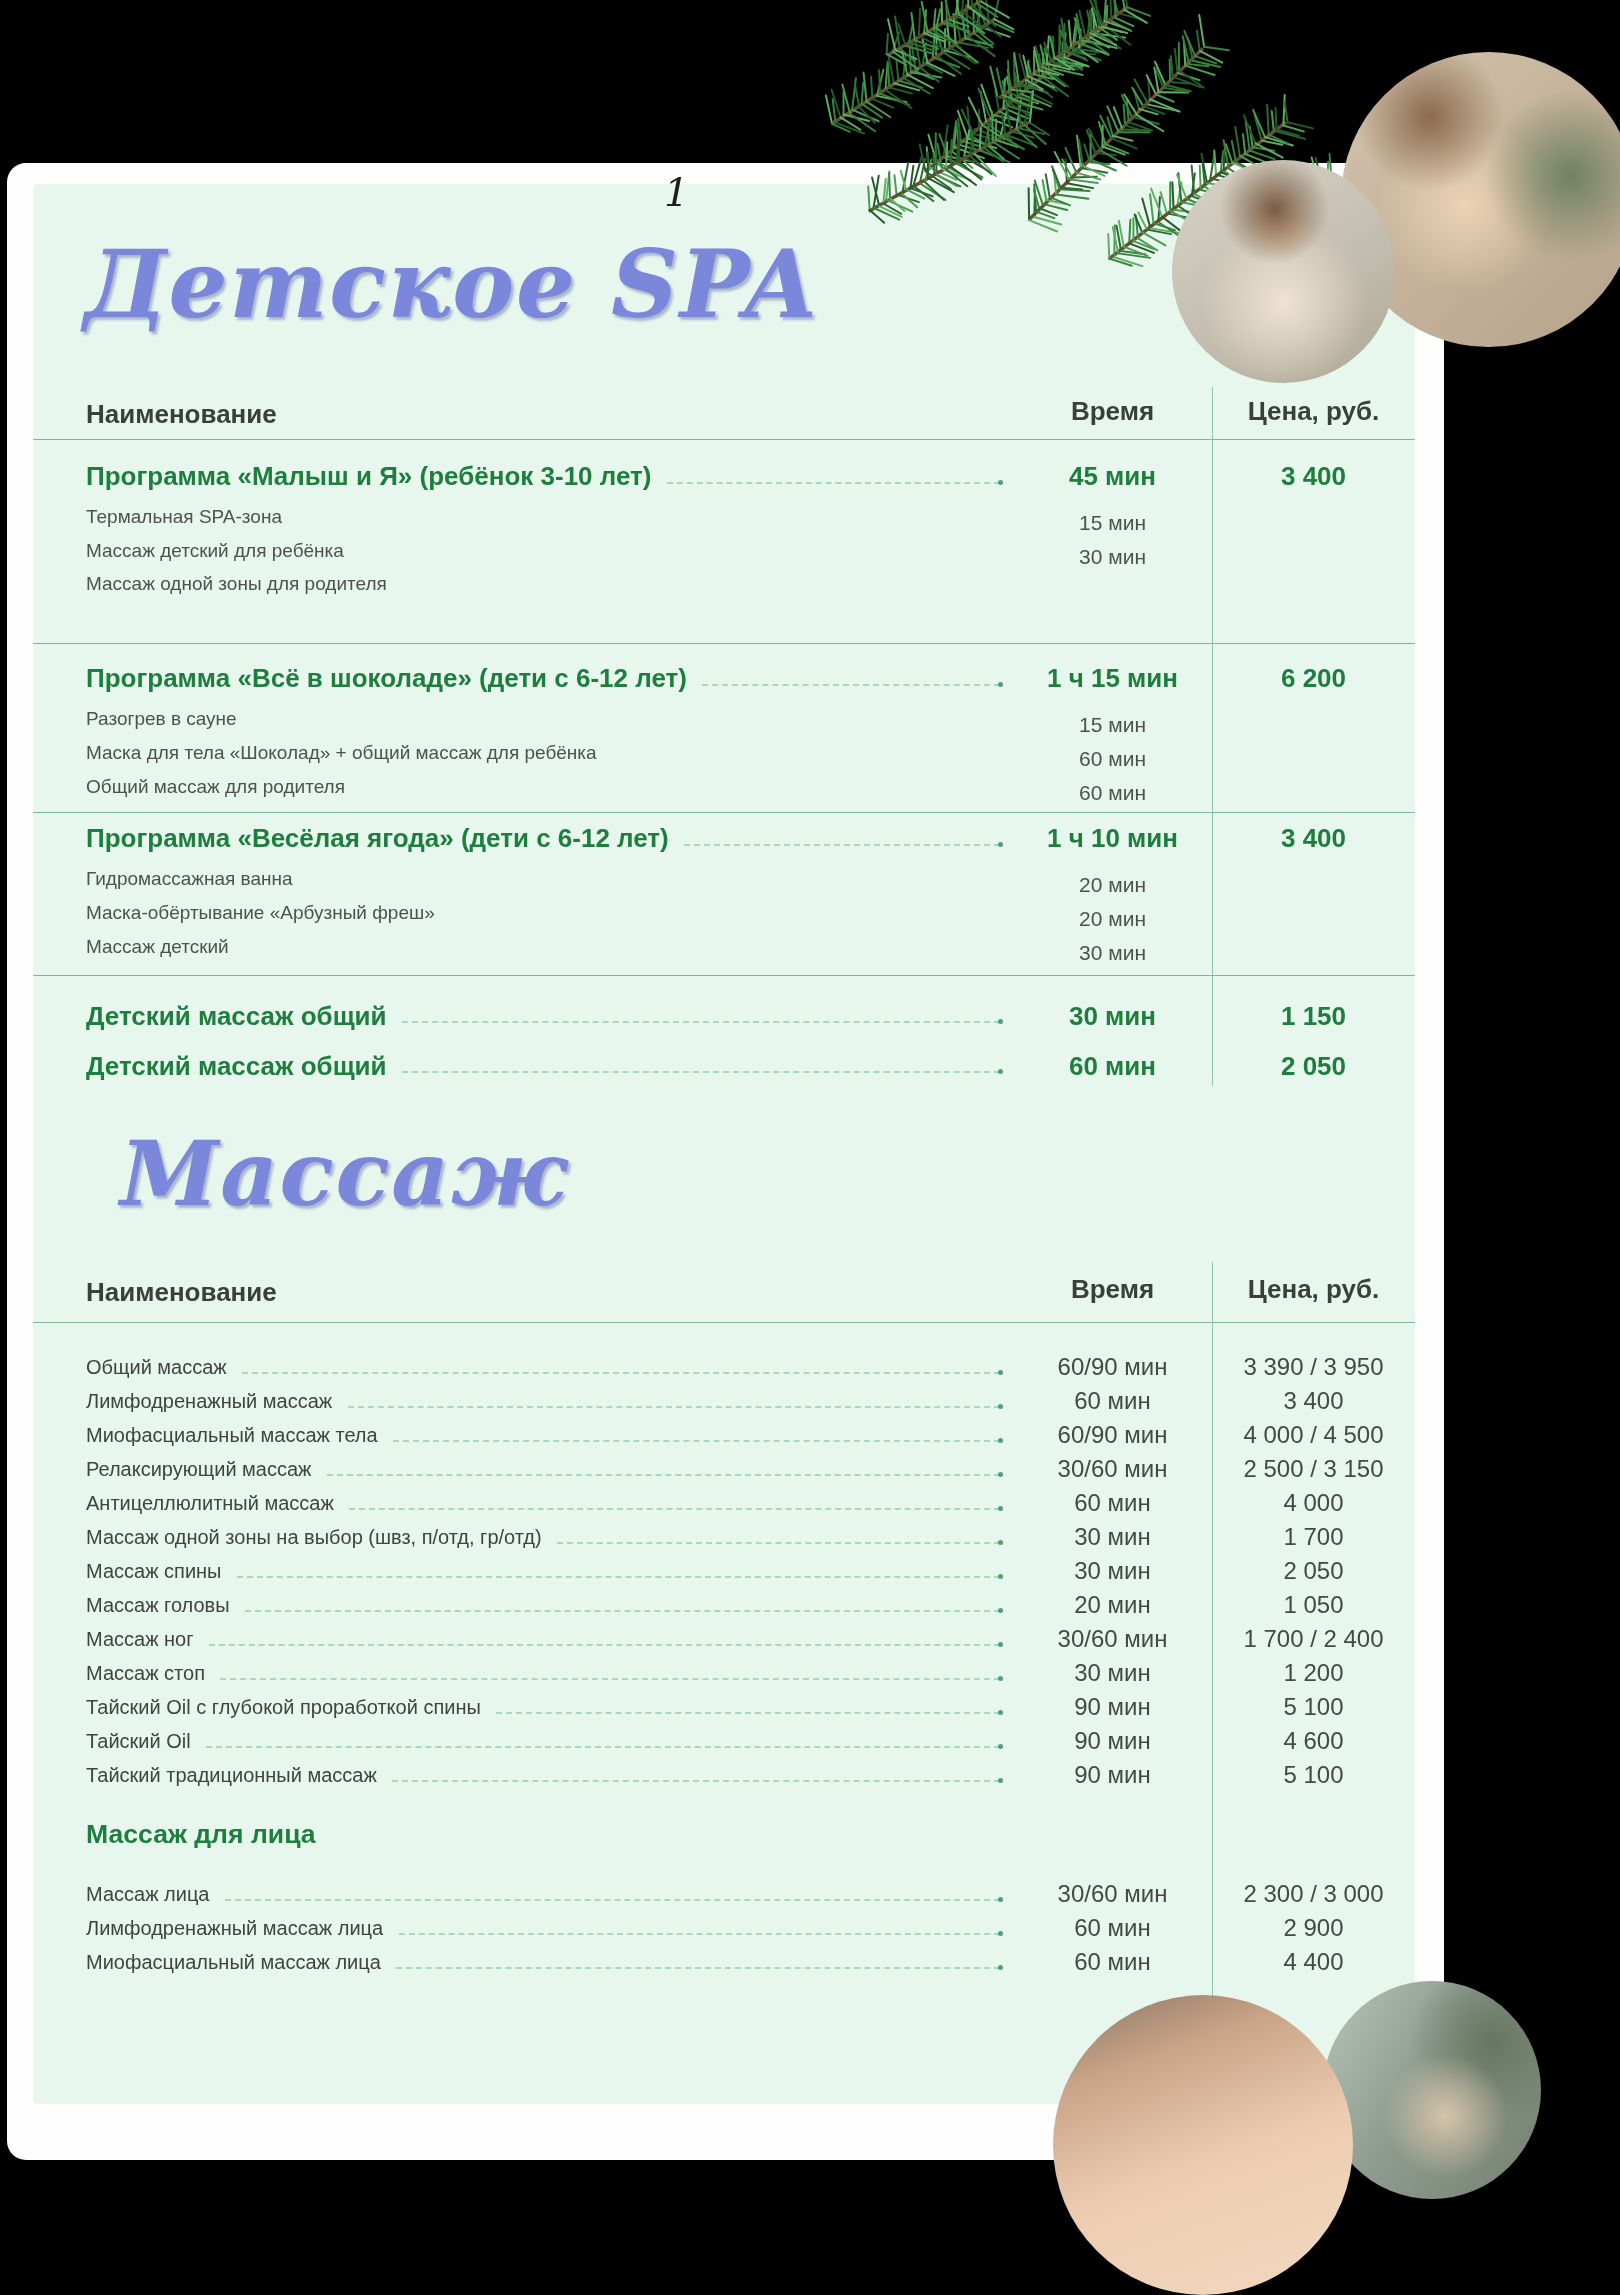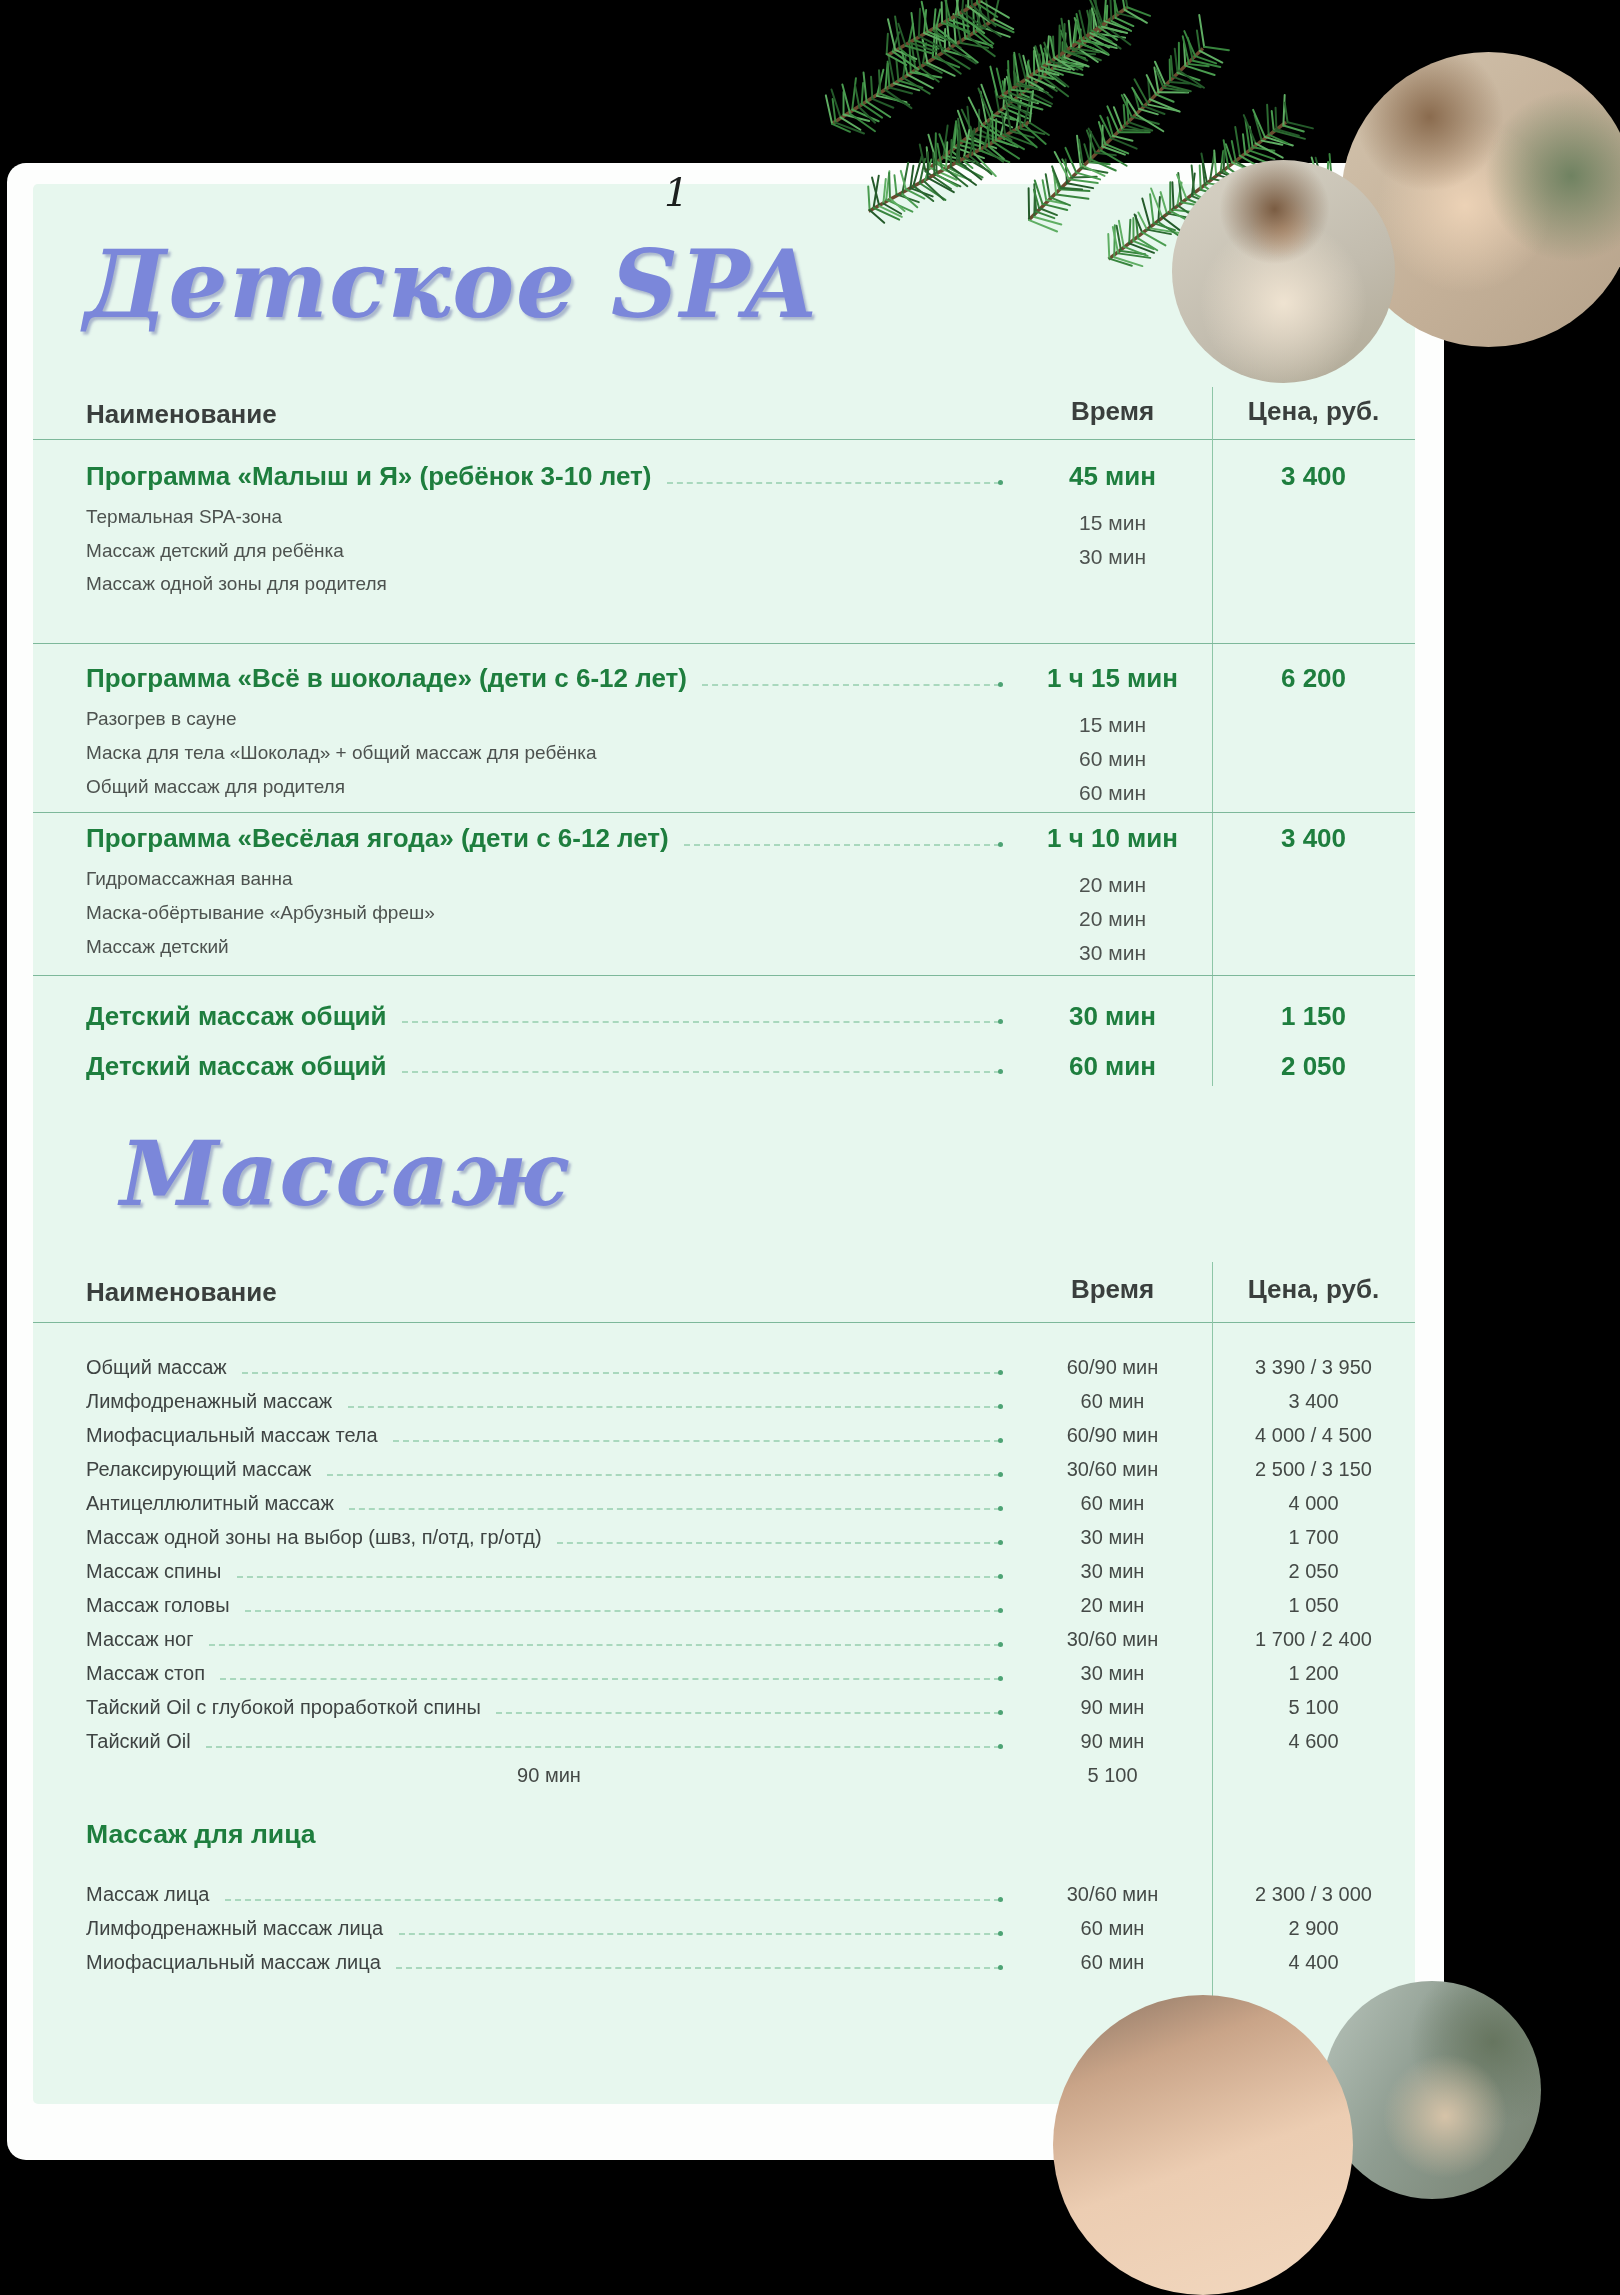--- a/index.html
+++ b/index.html
@@ -40,21 +40,21 @@
 
   .name-cell{display:flex;align-items:center;min-width:0;}
   .leader{flex:1;border-bottom:2.1px dashed var(--dots);position:relative;top:6px;margin:0 12px 0 15.4px;}
   .leader::after{content:"";position:absolute;right:-2.6px;bottom:-3.4px;width:5.1px;height:5.1px;border-radius:50%;background:var(--dot);}
 
   .t-green{font-size:26px;font-weight:bold;color:var(--green);white-space:nowrap;}
   .c-green{font-size:26px;font-weight:bold;color:var(--green);text-align:center;white-space:nowrap;}
   .t-sub{font-size:19px;color:var(--gray);white-space:nowrap;}
   .c-sub{font-size:21px;color:var(--gray);text-align:center;white-space:nowrap;margin-top:12px;}
   .t-norm{font-size:20px;color:#3f4443;white-space:nowrap;}
-  .c-norm{font-size:20px;color:#444946;text-align:center;white-space:nowrap;}
+  .c-norm{font-size:24px;color:#444946;text-align:center;white-space:nowrap;}
   .sec-head{font-size:26.6px;font-weight:bold;color:var(--green);}
 
   
   .photo{position:absolute;border-radius:50%;overflow:hidden;}
   #photo-girl-thumbsup{left:1341px;top:52px;width:295px;height:295px;z-index:6;
     background:
       radial-gradient(circle at 30% 22%, #8a6b4e 0%, rgba(138,107,78,0) 24%),
       radial-gradient(circle at 78% 42%, #6f8261 0%, rgba(111,130,97,0) 30%),
       radial-gradient(circle at 42% 52%, #ecd2b6 0%, rgba(236,210,182,0) 38%),
       linear-gradient(135deg,#d3c4ae 0%,#c4b098 55%,#b5a28a 100%);}
@@ -293,20 +293,24 @@
     </div>
     <div class="g-row r-list">
       <div class="name-cell">
           <span class="t-norm">Тайский Oil</span>
           <span class="leader"></span>
         </div>
       <div class="c-norm">90 мин</div>
       <div class="c-norm">4 600</div>
     </div>
     <div class="g-row r-list">
+      <div class="name-cell">
+          <span class="t-norm">Тайский традиционный массаж</span>
+          <span class="leader"></span>
+        </div>
       <div class="c-norm">90 мин</div>
       <div class="c-norm">5 100</div>
     </div>
   </div>
 
   <div class="block" style="top:1819px;">
     <div class="sec-head">Массаж для лица</div>
   </div>
   <div class="block" style="top:1877px;">
     <div class="g-row r-face">

